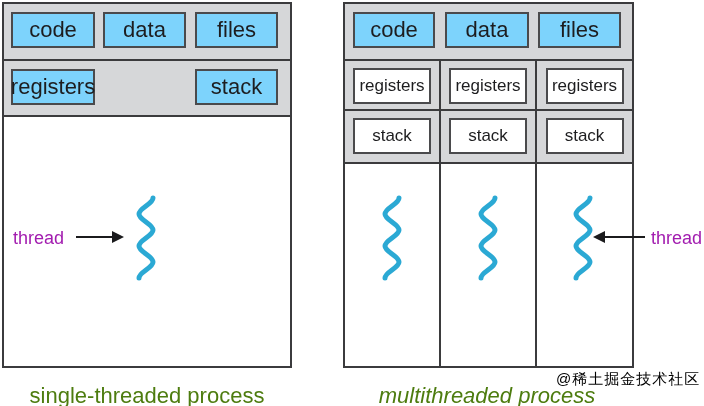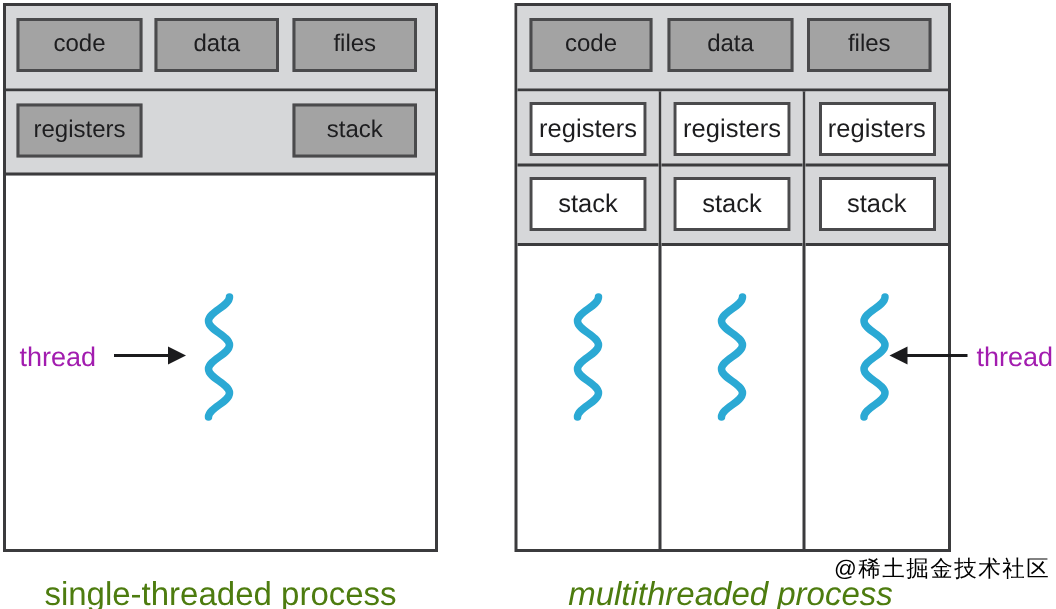--- a/index.html
+++ b/index.html
@@ -11,23 +11,23 @@
   .diagram{
     position:absolute;top:2px;border:2px solid #3b3b3d;background:#ffffff;
     box-sizing:content-box;
   }
   #diagram-left{left:2px;width:286px;height:362px;}
   #diagram-right{left:343px;width:287px;height:362px;}
   .band{background:#d6d7d9;border-bottom:2px solid #3b3b3d;position:relative;}
   .band-top{height:55px;}
   .band-mid{height:54px;}
   .wbox{
-    position:absolute;background:#a3a3a3;border:2px solid #4a4a4c;
+    position:absolute;background:#7dd3fc;border:2px solid #4a4a4c;
     display:flex;align-items:center;justify-content:center;
-    font-size:16px;line-height:1;color:#1d1d1f;
+    font-size:22px;line-height:1;color:#1d1d1f;
   }
   .wbox.h{height:32px;top:8px;}
   
   #diagram-left .b-code{left:7px;width:80px;}
   #diagram-left .b-data{left:99px;width:79px;}
   #diagram-left .b-files{left:191px;width:79px;}
   #diagram-left .b-registers{left:7px;width:80px;}
   #diagram-left .b-stack{left:191px;width:79px;}
   
   #diagram-right .b-code{left:8px;width:78px;}

